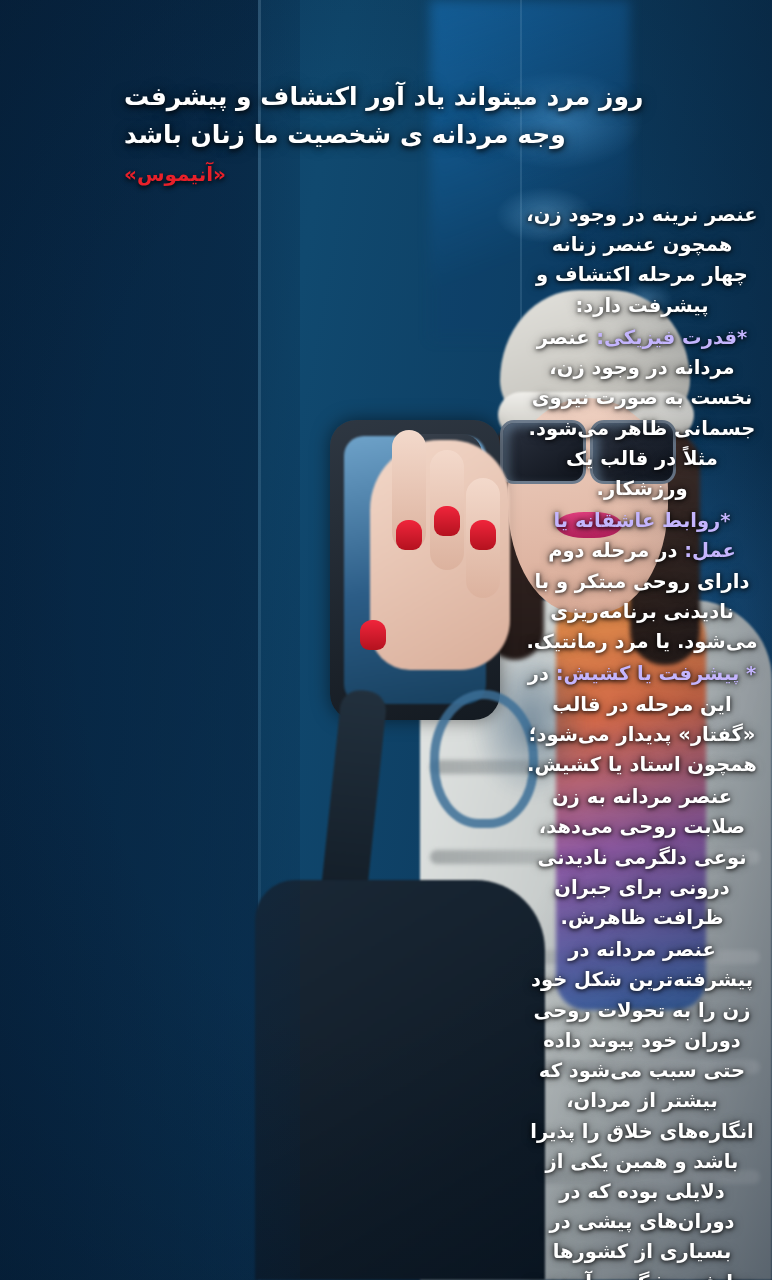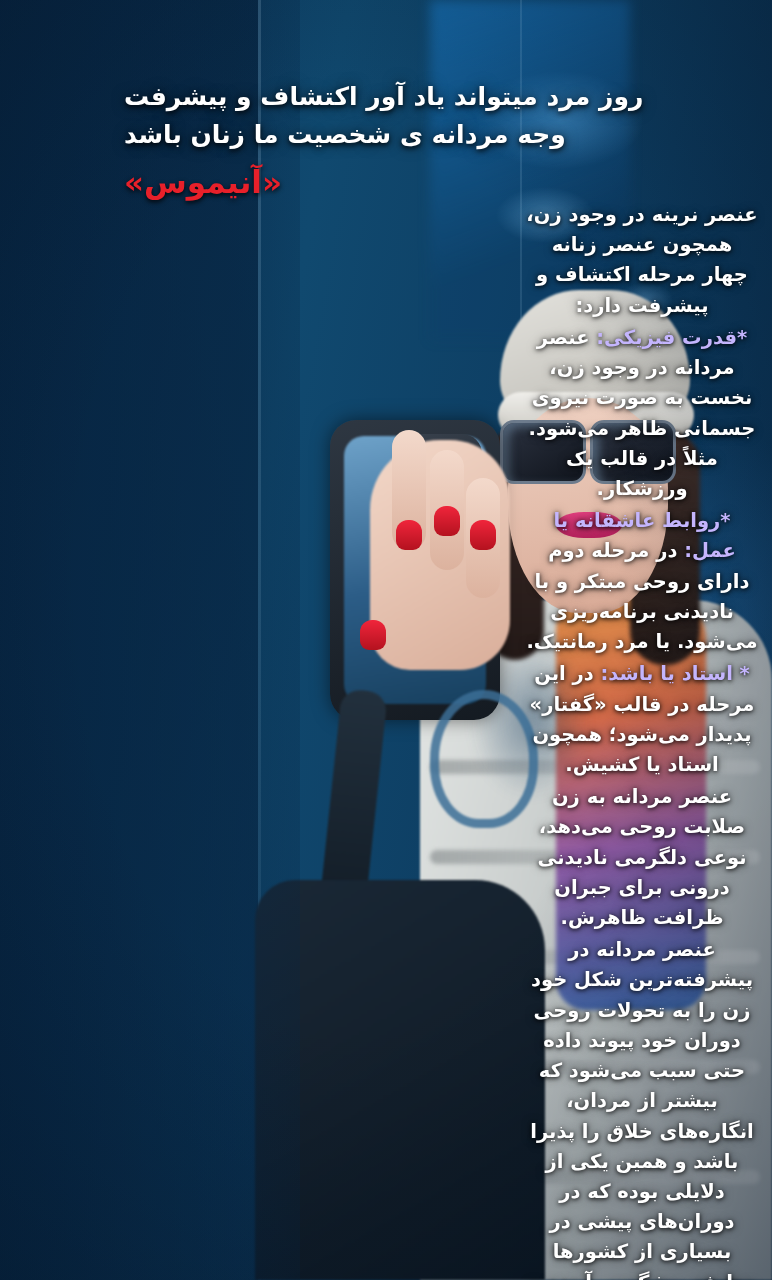--- a/index.html
+++ b/index.html
@@ -211,21 +211,21 @@
     font-weight: bold;
     font-size: 25px;
     line-height: 1.5;
     text-shadow: 0 2px 5px rgba(0,0,0,0.85), 0 0 14px rgba(0,0,0,0.6);
     direction: rtl;
   }
   .headline-accent {
     display: block;
     margin-top: 6px;
     color: #e8202a;
-    font-size: 31px;
+    font-size: 20px;
     text-shadow: 0 2px 5px rgba(0,0,0,0.9);
   }
 
   .body-col {
     position: absolute;
     top: 200px;
     right: 14px;
     width: 232px;
     text-align: center;
     direction: rtl;
@@ -304,19 +304,19 @@
 
   <div class="body-col">
     <p>عنصر نرینه در وجود زن، همچون عنصر زنانه چهار مرحله اکتشاف و پیشرفت دارد:</p>
     <p>
       <span class="lbl">*قدرت فیزیکی:</span><span> عنصر مردانه در وجود زن، نخست به صورت نیروی جسمانی ظاهر می‌شود. مثلاً در قالب یک ورزشکار.</span>
     </p>
     <p>
       <span class="lbl">*روابط عاشقانه یا عمل:</span><span> در مرحله دوم دارای روحی مبتکر و با نادیدنی برنامه‌ریزی می‌شود. یا مرد رمانتیک.</span>
     </p>
     <p>
-      <span class="lbl">* استاد یا باشد:</span><span> در این مرحله در قالب «گفتار» پدیدار می‌شود؛ همچون استاد یا کشیش.</span>
+      <span class="lbl">* پیشرفت یا کشیش:</span><span> در این مرحله در قالب «گفتار» پدیدار می‌شود؛ همچون استاد یا کشیش.</span>
     </p>
     <p>عنصر مردانه به زن صلابت روحی می‌دهد، نوعی دلگرمی نادیدنی درونی برای جبران ظرافت ظاهرش.</p>
     <p>عنصر مردانه در پیشرفته‌ترین شکل خود زن را به تحولات روحی دوران خود پیوند داده حتی سبب می‌شود که بیشتر از مردان، انگاره‌های خلاق را پذیرا باشد و همین یکی از دلایلی بوده که در دوران‌های پیشی در بسیاری از کشورها وظیفه پیشگویی آینده و اراده خداوند به عهده زنان بوده‌است.</p>
   </div>
 
 </div>
 
 </body></html>

